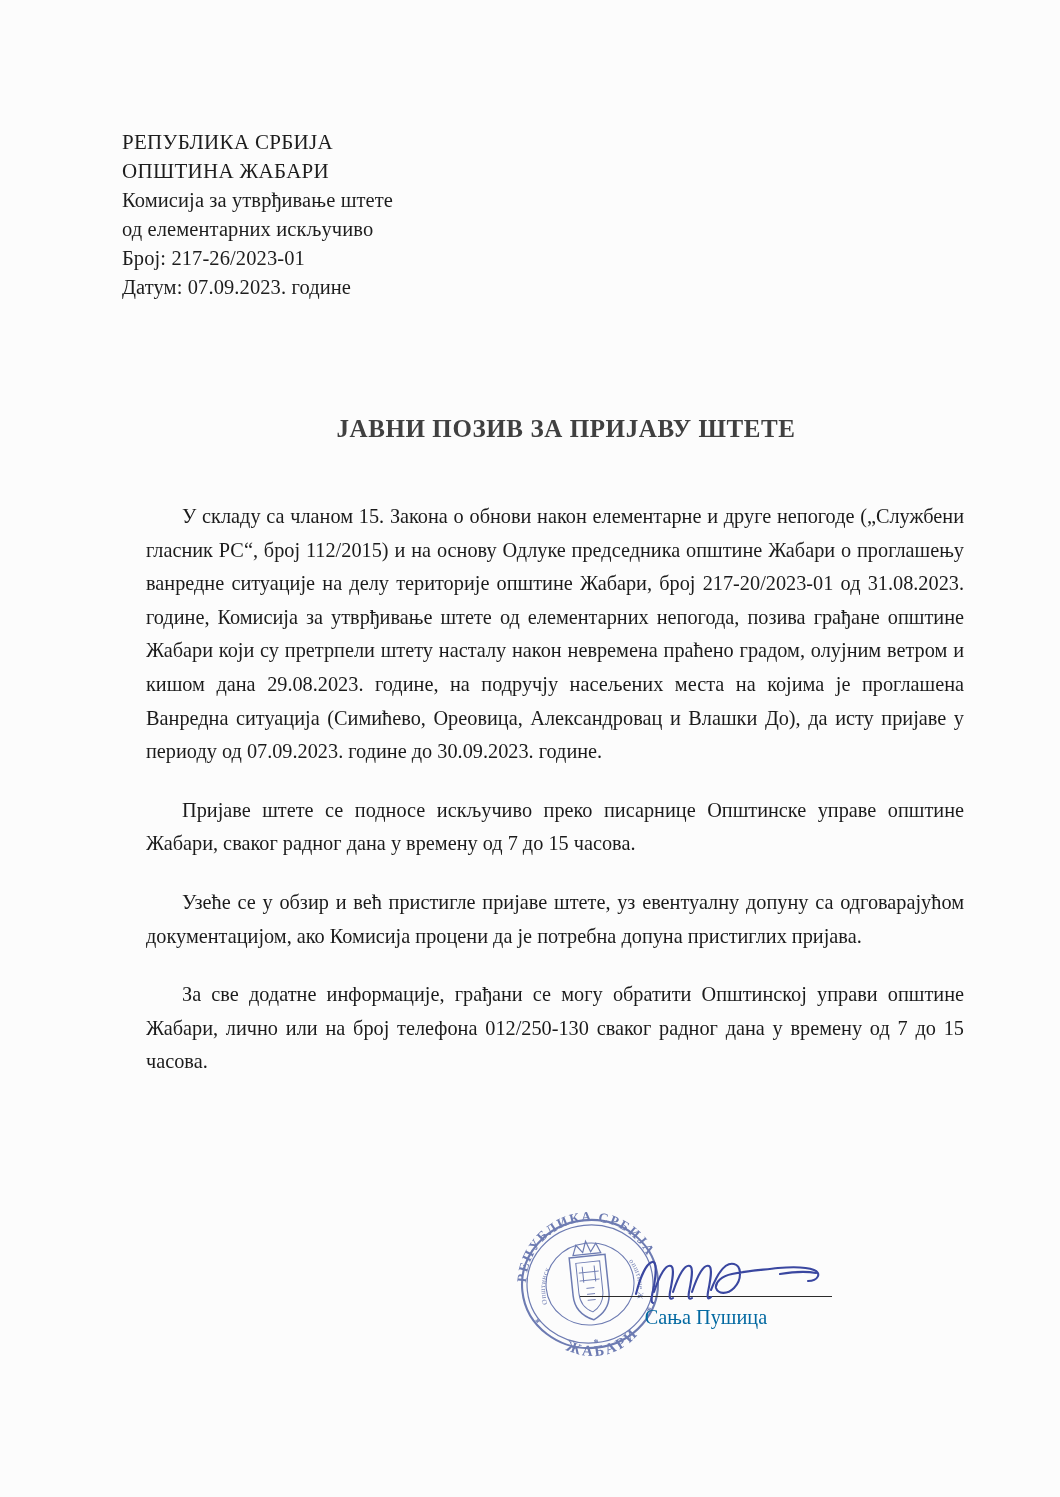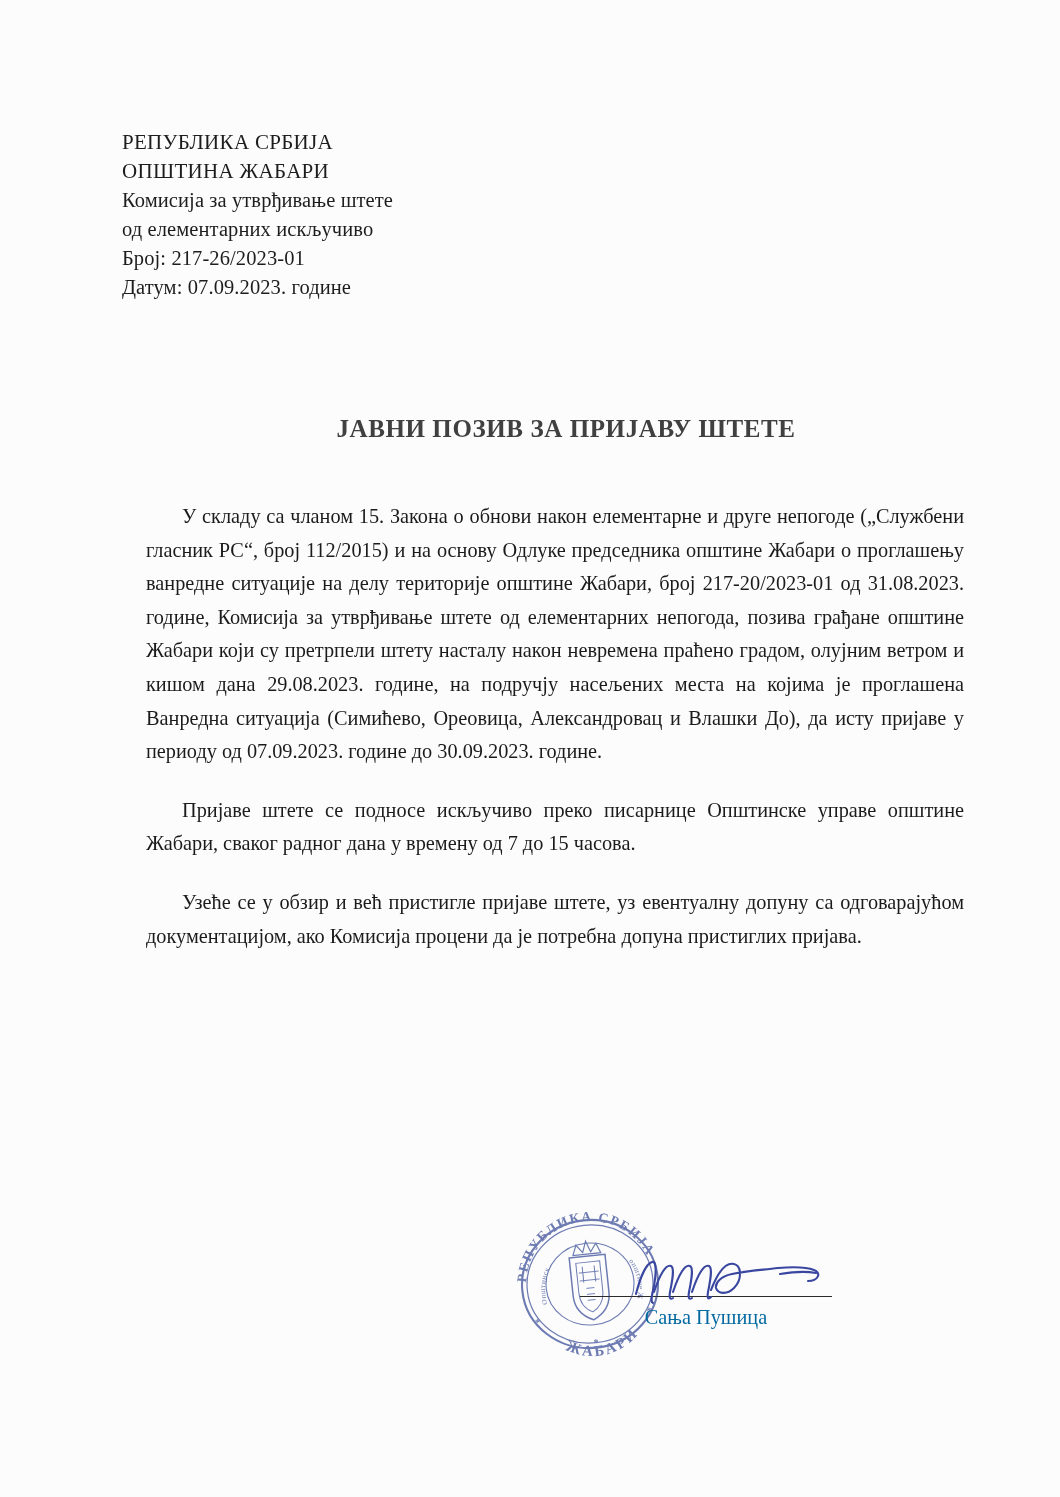--- a/index.html
+++ b/index.html
@@ -149,20 +149,21 @@
     <div class="hline">Број: 217-26/2023-01</div>
     <div class="hline">Датум: 07.09.2023. године</div>
   </div>
 
   <div class="doc-title">ЈАВНИ ПОЗИВ ЗА ПРИЈАВУ ШТЕТЕ</div>
 
   <div class="body-copy">
     <p>У складу са чланом 15. Закона о обнови након елементарне и друге непогоде („Службени гласник РС“, број 112/2015) и на основу Одлуке председника општине Жабари о проглашењу ванредне ситуације на делу територије општине Жабари, број 217-20/2023-01 од 31.08.2023. године, Комисија за утврђивање штете од елементарних непогода, позива грађане општине Жабари који су претрпели штету насталу након невремена праћено градом, олујним ветром и кишом дана 29.08.2023. године, на подручју насељених места на којима је проглашена Ванредна ситуација (Симићево, Ореовица, Александровац и Влашки До), да исту пријаве у периоду од 07.09.2023. године до 30.09.2023. године.</p>
     <p>Пријаве штете се подносе искључиво преко писарнице Општинске управе општине Жабари, сваког радног дана у времену од 7 до 15 часова.</p>
     <p>Узеће се у обзир и већ пристигле пријаве штете, уз евентуалну допуну са одговарајућом документацијом, ако Комисија процени да је потребна допуна пристиглих пријава.</p>
+    <p>За све додатне информације, грађани се могу обратити Општинској управи општине Жабари, лично или на број телефона 012/250-130 сваког радног дана у времену од 7 до 15 часова.</p>
   </div>
 
   <svg class="stamp" viewBox="0 0 168 150">
     <defs>
       <path id="arcTop" d="M 20,80 A 62,62 0 0 1 148,74" fill="none"></path>
       <path id="arcBottom" d="M 26,92 A 58,58 0 0 0 144,86" fill="none"></path>
       <path id="arcInnerL" d="M 40,92 A 44,44 0 0 1 46,56" fill="none"></path>
       <path id="arcInnerR" d="M 124,56 A 44,44 0 0 1 130,94" fill="none"></path>
     </defs>
     <g stroke="#5a6aa8" fill="none" stroke-width="2.1" transform="rotate(-6 84 76)">

